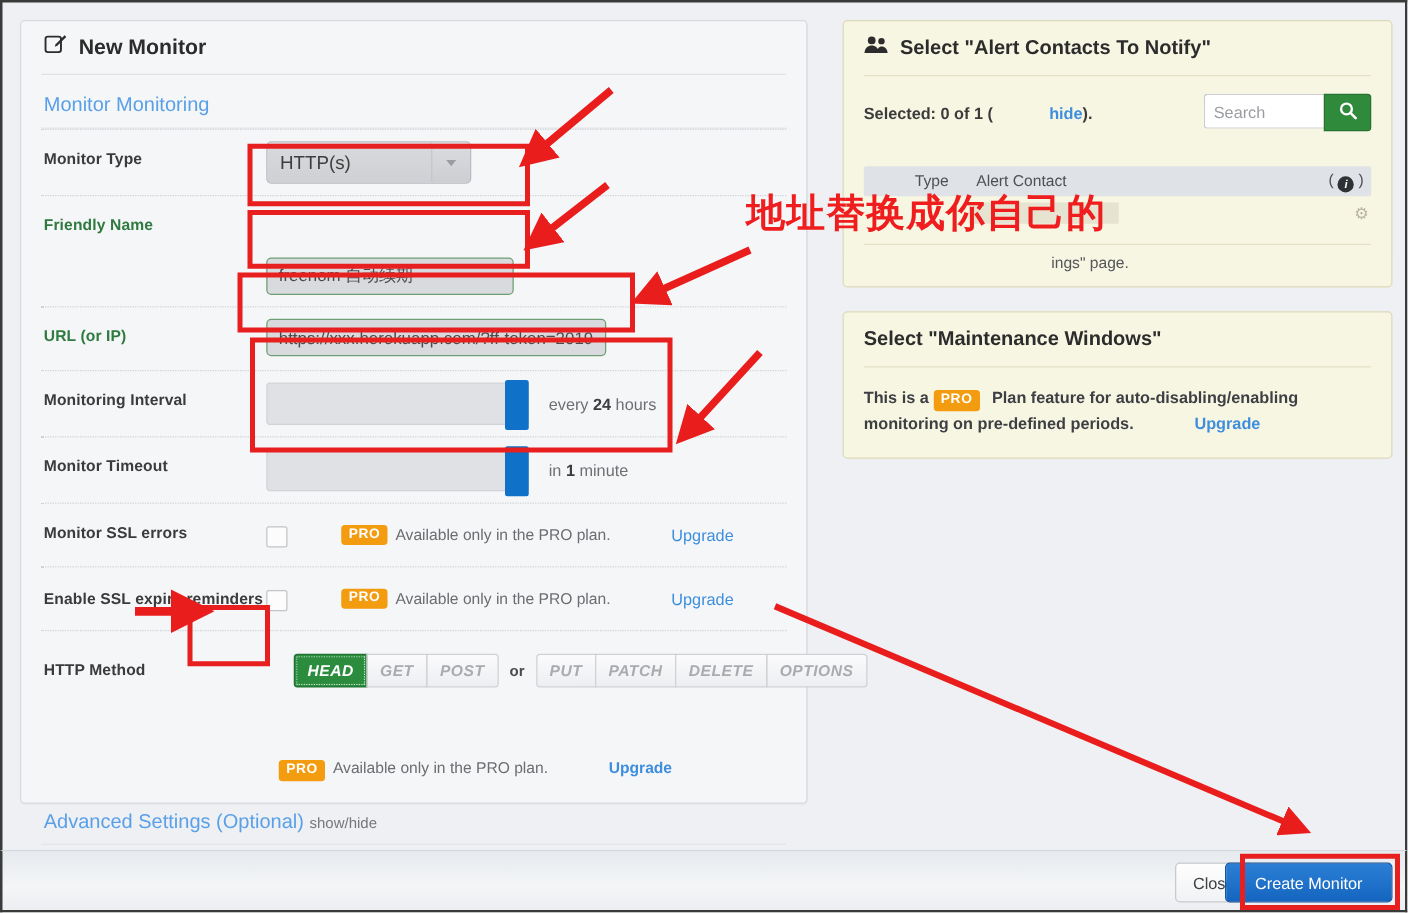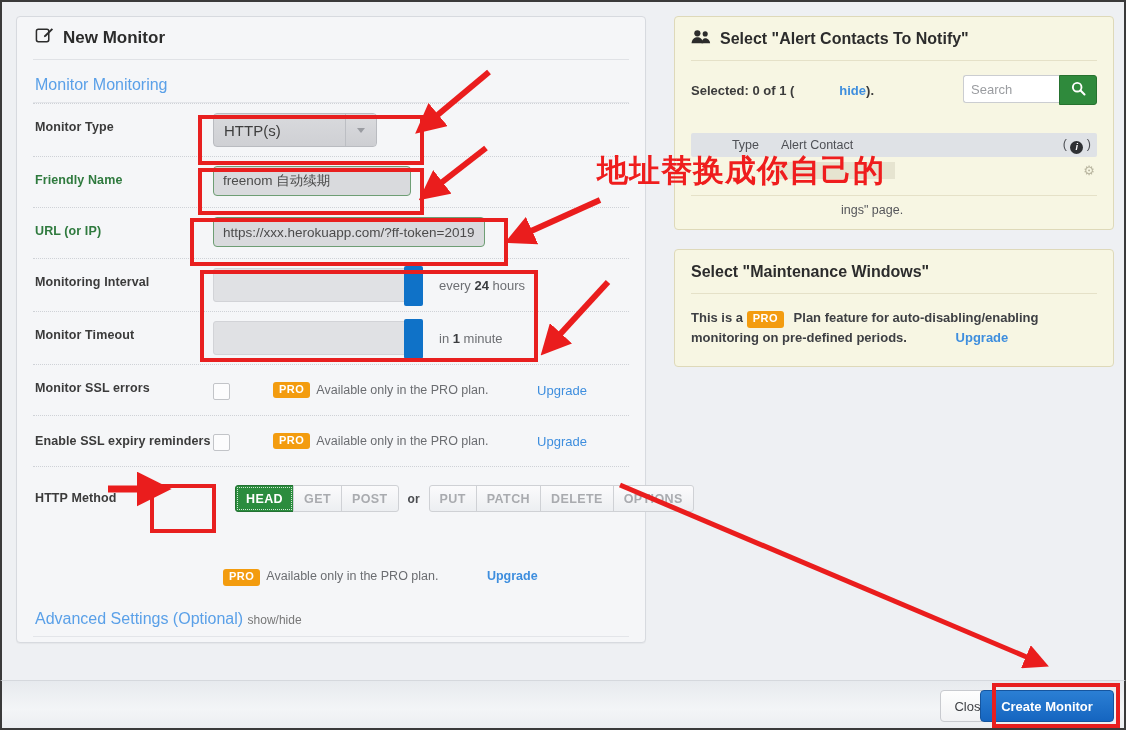--- a/index.html
+++ b/index.html
@@ -128,21 +128,21 @@
     border: 1px solid #6e9e74;
     border-radius: 4px;
     display: flex; align-items: center;
     padding-left: 9px;
     font-size: 13.5px;
     color: #4b4b4b;
     box-sizing: border-box;
     overflow: hidden;
     white-space: nowrap;
   }
-  #friendly-name-input { width: 198px; }
+  #friendly-name-input { width: 198px; margin-top: 40px; }
   #url-input { width: 272px; }
 
   
   .slider-wrap { display: flex; align-items: center; gap: 16px; }
   .slider {
     position: relative;
     width: 210px; height: 34px;
     background: #e0e1e4;
     border: 1px solid #d2d3d7;
     border-radius: 3px;
@@ -190,20 +190,21 @@
     height: 27px; min-width: 46px;
     border: 1px solid #cfd1d5;
     background: linear-gradient(to bottom,#fbfbfc,#eceef1);
     color: #a9abaf;
     font-size: 12.5px; font-weight: bold;
     letter-spacing: .4px;
     display: flex; align-items: center; justify-content: center;
     padding: 0 10px;
     box-sizing: border-box;
     margin-left: -1px;
+    font-style: italic;
   }
   .mbtn.first { border-radius: 3px 0 0 3px; margin-left: 0; }
   .mbtn.last { border-radius: 0 3px 3px 0; }
   .mbtn.active {
     background: #2b8c3e;
     color: #fff;
     border-color: #237233;
     outline: 1px dotted #cfe8d4;
     outline-offset: -3px;
   }
@@ -294,21 +295,21 @@
   .maint-body {
     font-size: 13px; color: #3d3f43; font-weight: bold;
     line-height: 1.55; padding-top: 14px;
   }
   .maint-body .link { font-weight: bold; }
 
   
   .btn {
     height: 32px; border-radius: 4px;
     display: inline-flex; align-items: center; justify-content: center;
-    font-size: 13px; font-weight: bold;
+    font-size: 13px; font-weight: normal;
     box-sizing: border-box;
   }
   #close-button {
     position: absolute; right: 122px; top: 9px;
     width: 62px;
     background: linear-gradient(to bottom,#fefefe,#f1f2f4);
     border: 1px solid #c8cacf;
     color: #3f4145; font-weight: normal;
   }
   #create-button {

